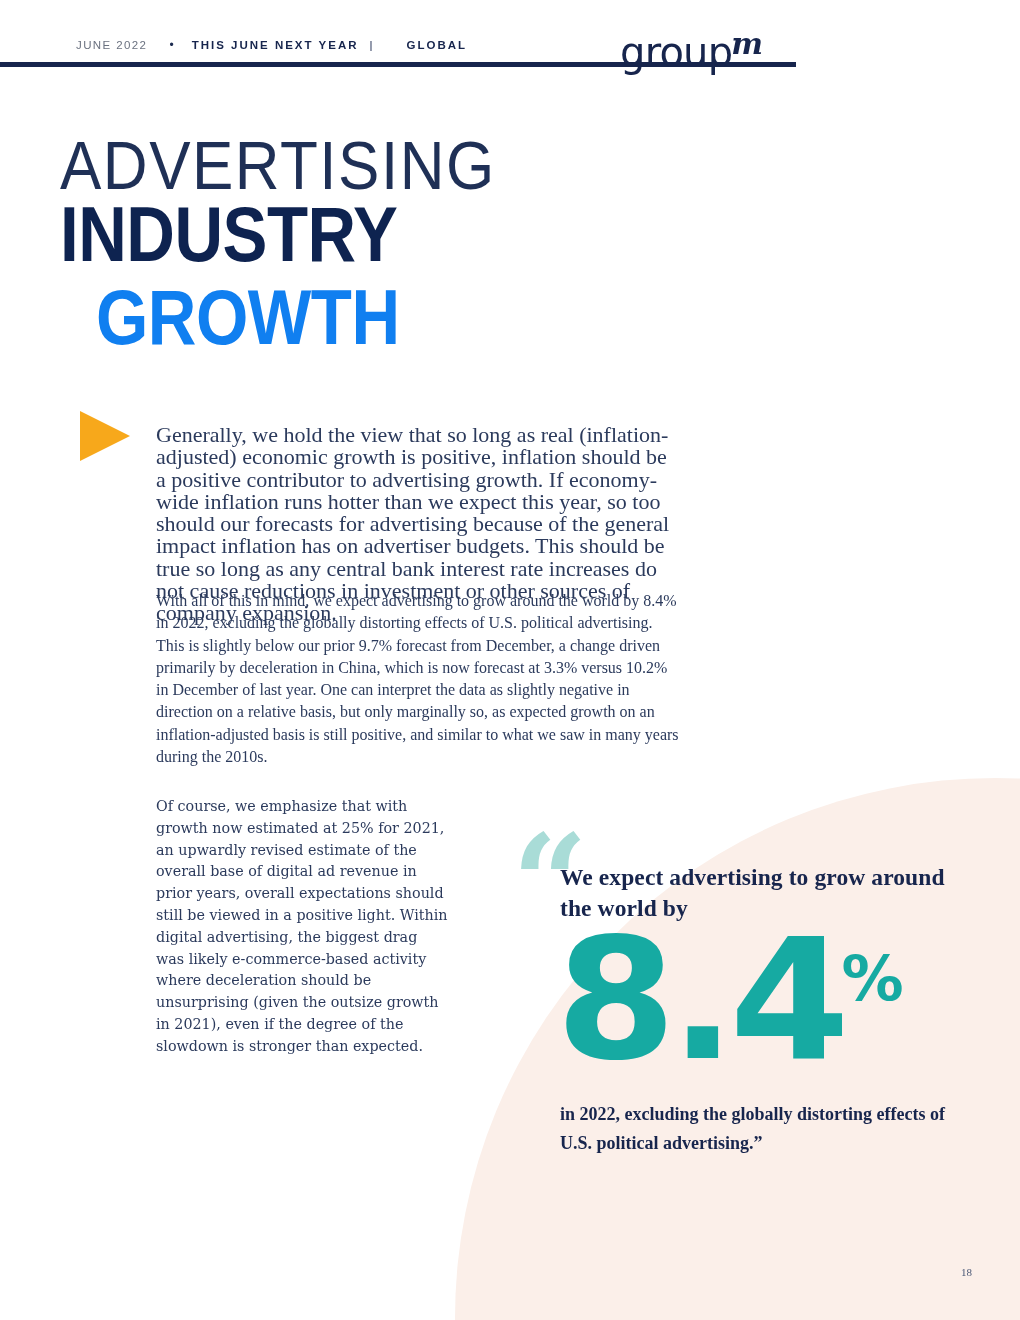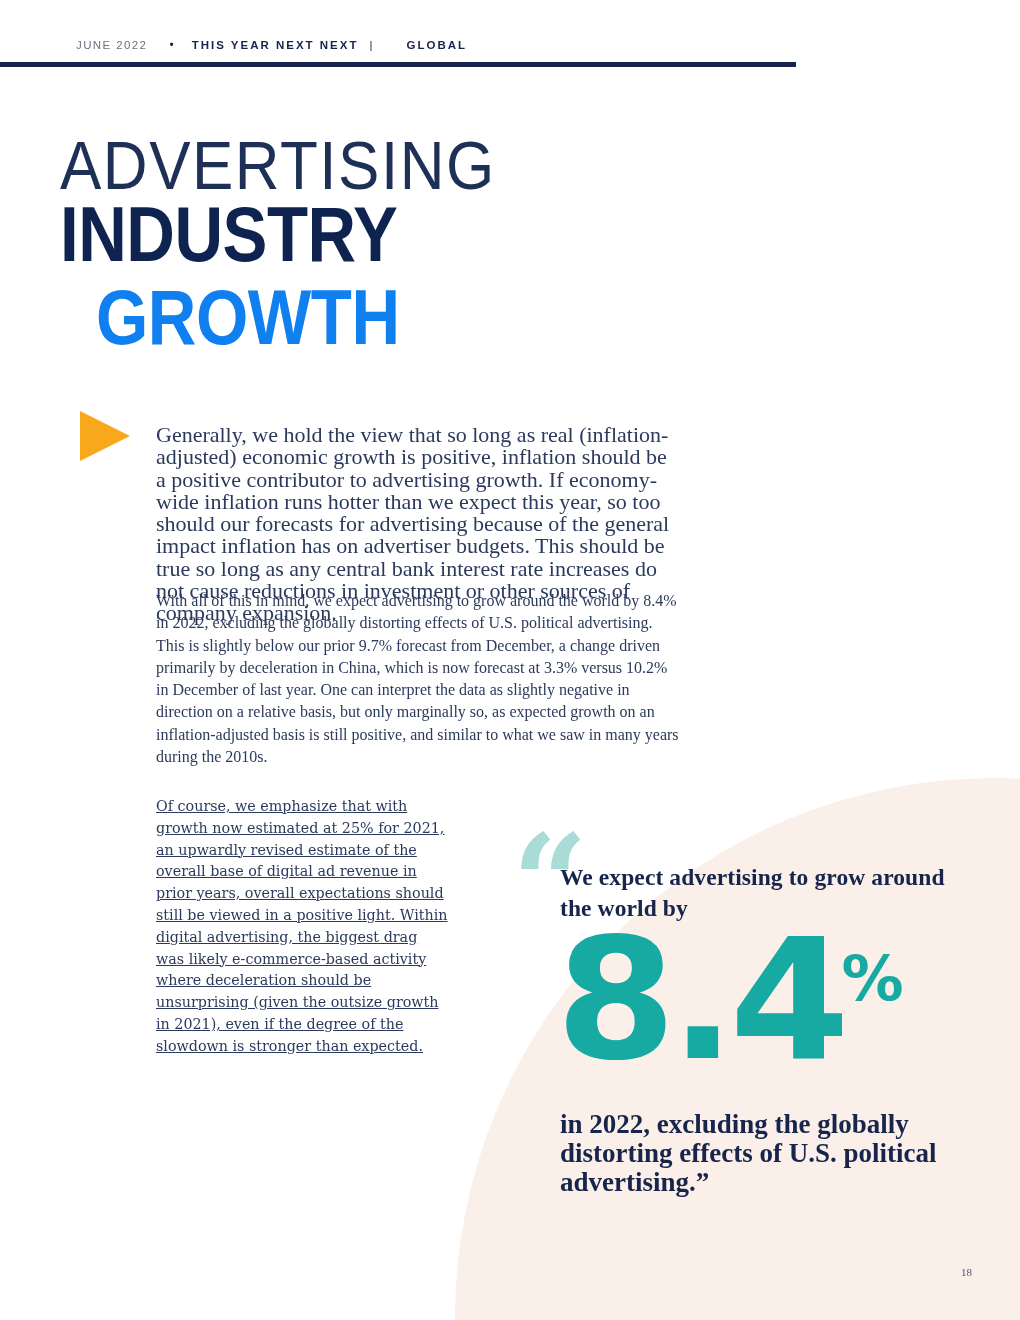--- a/index.html
+++ b/index.html
@@ -198,21 +198,20 @@
   }
 
   .para-3 {
     left: 156px;
     top: 796px;
     width: 292px;
     font-family: "DejaVu Serif", serif;
     font-size: 14.3px;
     line-height: 21.8px;
     color: #2b3a5c;
-    text-decoration: underline;
   }
 
   
   .quote-marks {
     position: absolute;
     left: 512px;
     top: 818px;
     font-family: "DejaVu Serif", serif;
     font-size: 132px;
     font-weight: bold;
@@ -263,24 +262,24 @@
     color: #16AAA2;
     position: relative;
     top: -58px;
     left: 2px;
     display: inline-block;
   }
 
   .quote-bottom {
     font-family: "Liberation Serif", serif;
     font-weight: bold;
-    font-size: 27px;
+    font-size: 18px;
     line-height: 29px;
     color: #17254d;
-    margin-top: 40px;
+    margin-top: 30px;
   }
 
   
   .page-num {
     position: absolute;
     left: 961px;
     top: 1266px;
     font-family: Liberation Serif, serif;
     font-size: 11px;
     color: #4a5876;
@@ -291,27 +290,30 @@
 <body>
 
 <div class="page">
 
   <div class="peach-circle"></div>
 
   <div class="header">
     <div class="header-meta">
       <span class="hm-date">JUNE 2022</span>
       <span class="hm-dot">•</span>
-      <span class="hm-tyny">THIS YEAR NEXT NEXT</span>
+      <span class="hm-tyny">THIS JUNE NEXT YEAR</span>
       <span class="hm-pipe">|</span>
       <span class="hm-region">GLOBAL</span>
     </div>
     <div class="header-rule"></div>
   </div>
 
+  <div class="logo">
+    <span class="logo-word">group</span><span class="logo-m">m</span>
+  </div>
 
   <div class="title-block">
     <div class="t-line t-adv">ADVERTISING</div>
     <div class="t-line t-ind">INDUSTRY</div>
     <div class="t-line t-gro">GROWTH</div>
   </div>
 
   <div class="triangle"></div>
 
   <div class="para para-1">Generally, we hold the view that so long as real (inflation-adjusted) economic growth is positive, inflation should be a positive contributor to advertising growth. If economy-wide inflation runs hotter than we expect this year, so too should our forecasts for advertising because of the general impact inflation has on advertiser budgets. This should be true so long as any central bank interest rate increases do not cause reductions in investment or other sources of company expansion.</div>

